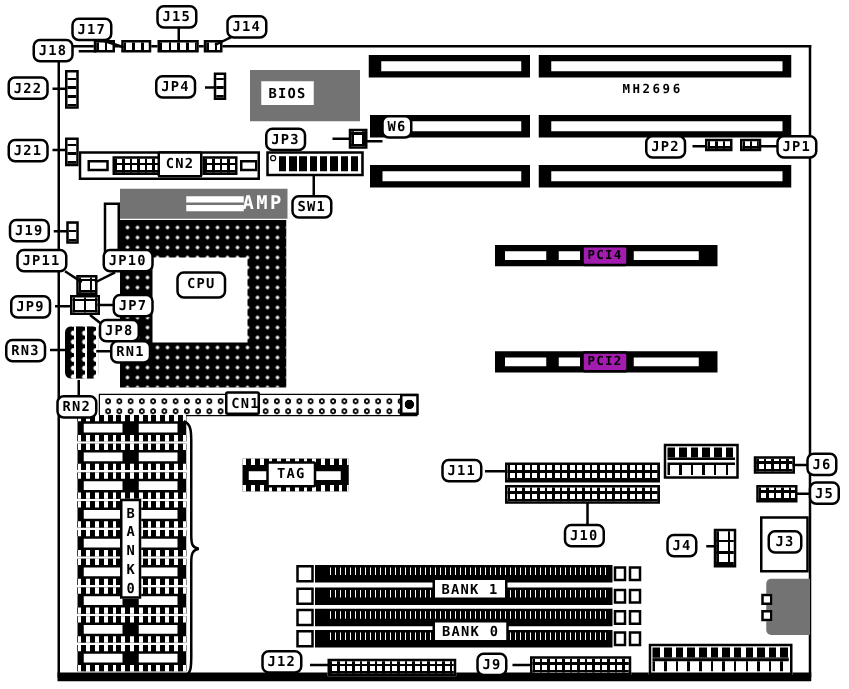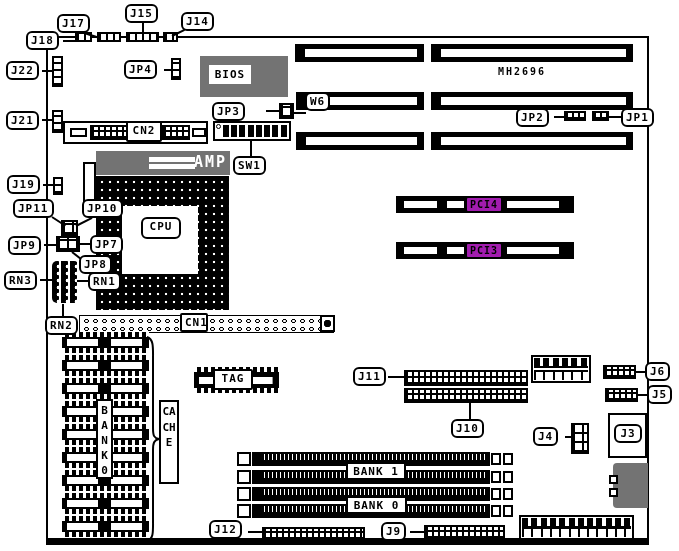--- a/index.html
+++ b/index.html
@@ -135,24 +135,24 @@
   <div class="abs" style="left:122px;top:206px;width:76px;height:68px;background:#fff;z-index:3"></div>
   <div class="co" style="left:141px;top:217px;width:40px;height:22px">CPU</div>
 
 
   <div class="pci" style="left:396px;top:196px;width:178px;height:17px">
     <div class="pseg" style="left:8px;width:33px"></div>
       <div class="pseg" style="left:51px;width:17px"></div>
     <div class="plab" style="left:69px;width:38px">PCI4</div>
     <div class="pseg" style="left:111px;width:52px"></div>
   </div>
-  <div class="pci" style="left:396px;top:242px;width:178px;height:17px">
+  <div class="pci" style="left:396px;top:281px;width:178px;height:17px">
     <div class="pseg" style="left:8px;width:33px"></div>
       <div class="pseg" style="left:51px;width:17px"></div>
-    <div class="plab" style="left:69px;width:38px">PCI3</div>
+    <div class="plab" style="left:69px;width:38px">PCI2</div>
     <div class="pseg" style="left:111px;width:52px"></div>
   </div>
 
 
   <div class="pins p7" style="left:61px;top:220px;width:17px;height:16px"></div>
   <div class="pins p7" style="left:56px;top:236px;width:24px;height:16px"></div>
   <div class="rn" style="left:52px;top:261px;width:27px;height:42px"></div>
 
   <div class="holes" style="left:79px;top:315px;width:255px;height:18px"></div>
   <div class="co sq" style="left:180px;top:313px;width:28px;height:19px">CN1</div>
@@ -164,21 +164,20 @@
   <div class="dip" style="left:62px;top:401px;width:87px;height:21px"></div>
   <div class="dip" style="left:62px;top:424px;width:87px;height:21px"></div>
   <div class="dip" style="left:62px;top:447px;width:87px;height:21px"></div>
   <div class="dip" style="left:62px;top:470px;width:87px;height:21px"></div>
   <div class="dip" style="left:62px;top:493px;width:87px;height:21px"></div>
   <div class="dip" style="left:62px;top:516px;width:87px;height:21px"></div>
   <div class="vtext" style="left:96px;top:399px;width:17px;height:80px">BANK0</div>
   <svg class="abs" style="left:146px;top:336px;z-index:4" width="15" height="206" viewBox="0 0 15 206">
     <path d="M1,1 C8,3 7,12 7,26 L7,92 C7,100 8,102 13,103 C8,104 7,107 7,114 L7,180 C7,196 8,203 1,205" fill="none" stroke="#000" stroke-width="2"></path>
   </svg>
-  <div class="vtext" style="left:159px;top:400px;width:20px;height:84px;line-height:15.5px">CACHE</div>
 
   <div class="dip" style="left:194px;top:367px;width:85px;height:26px"></div>
   <div class="co sq" style="left:213px;top:369px;width:40px;height:21px">TAG</div>
 
   <div class="pins" style="left:404px;top:370px;width:124px;height:16px"></div>
   <div class="pins" style="left:404px;top:388px;width:124px;height:15px"></div>
 
   <div class="pwr" style="left:531px;top:355px;width:60px;height:28px">
     <div class="caps"></div>
     <div class="capline"></div>

